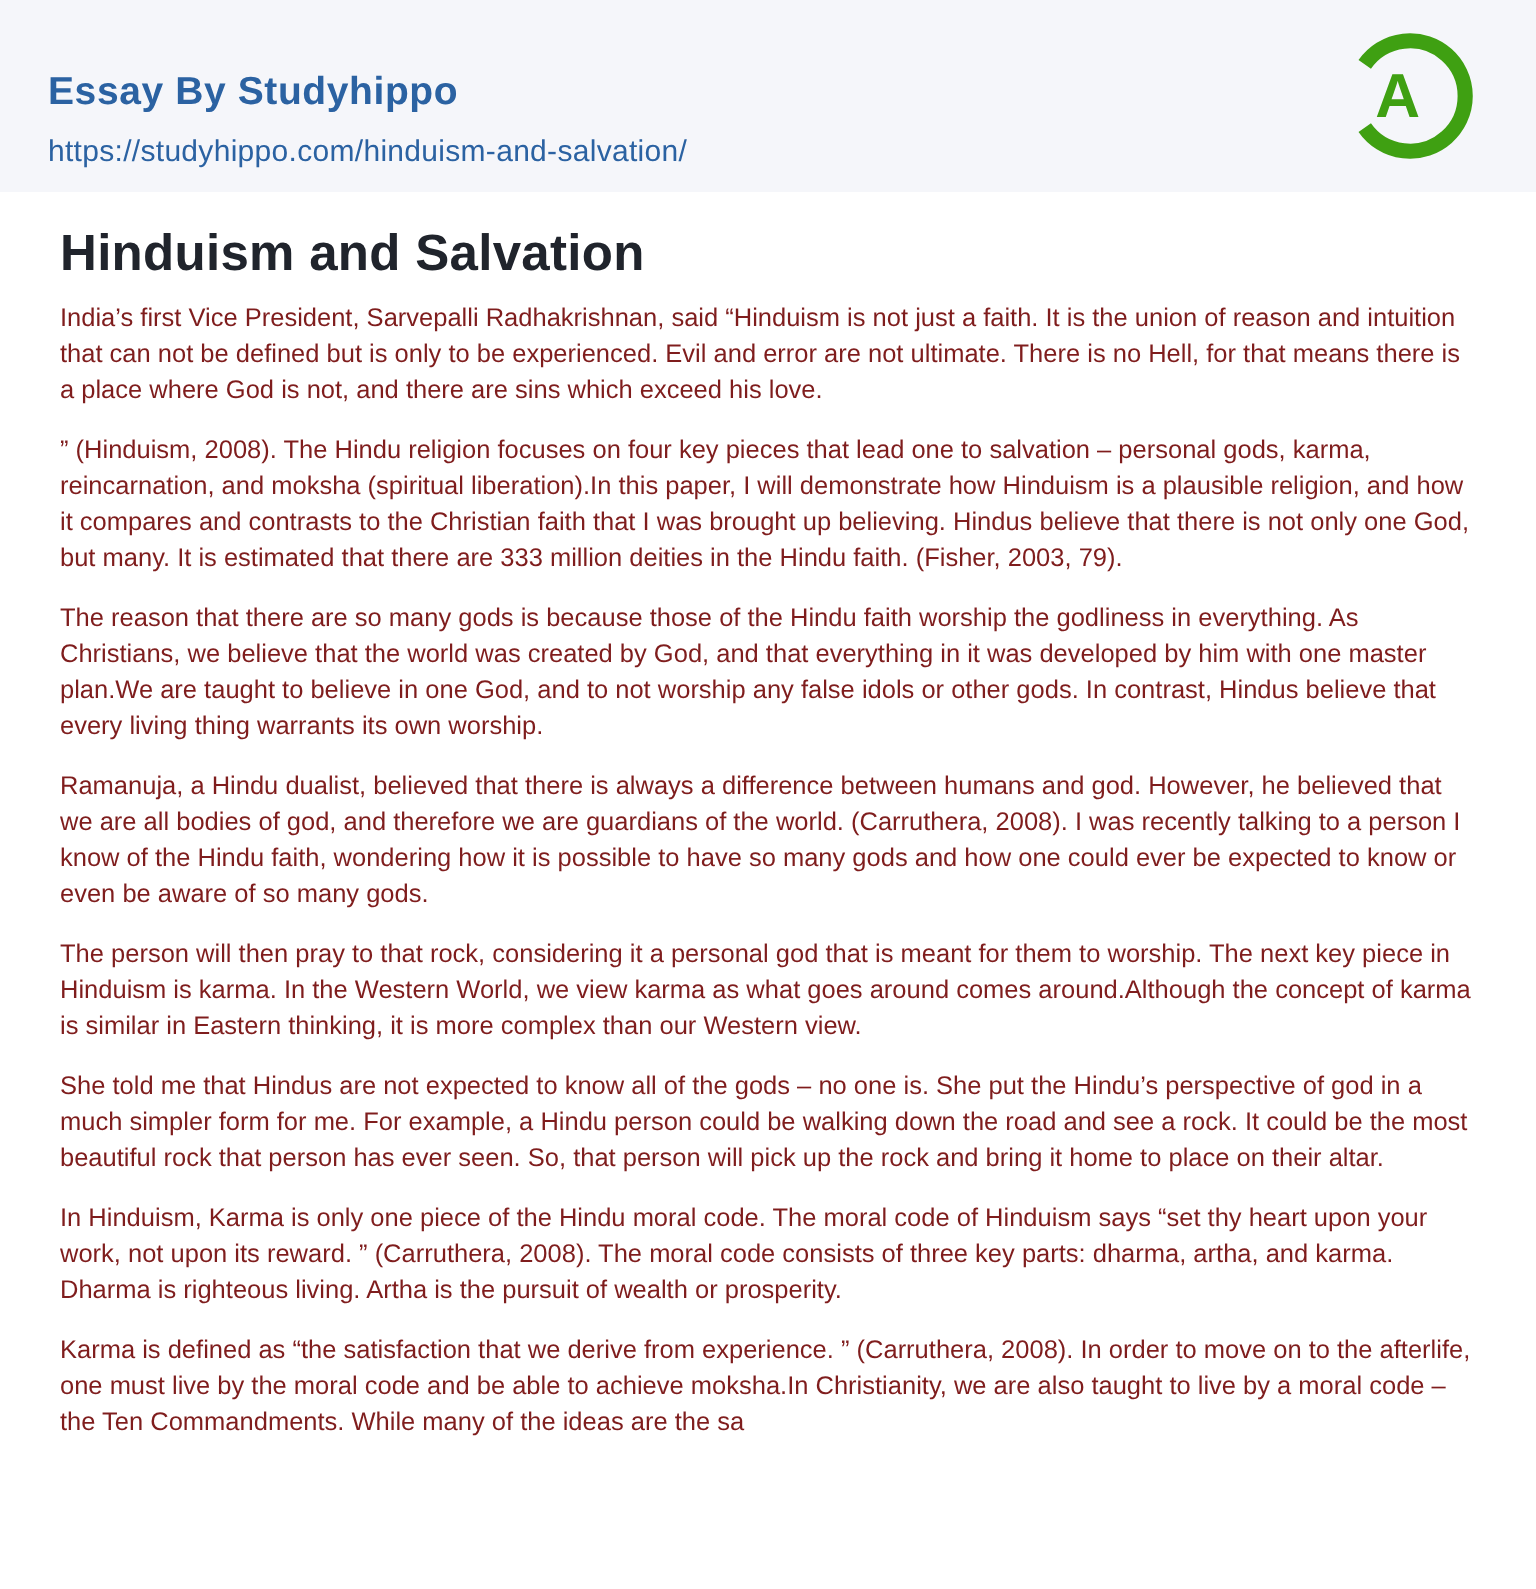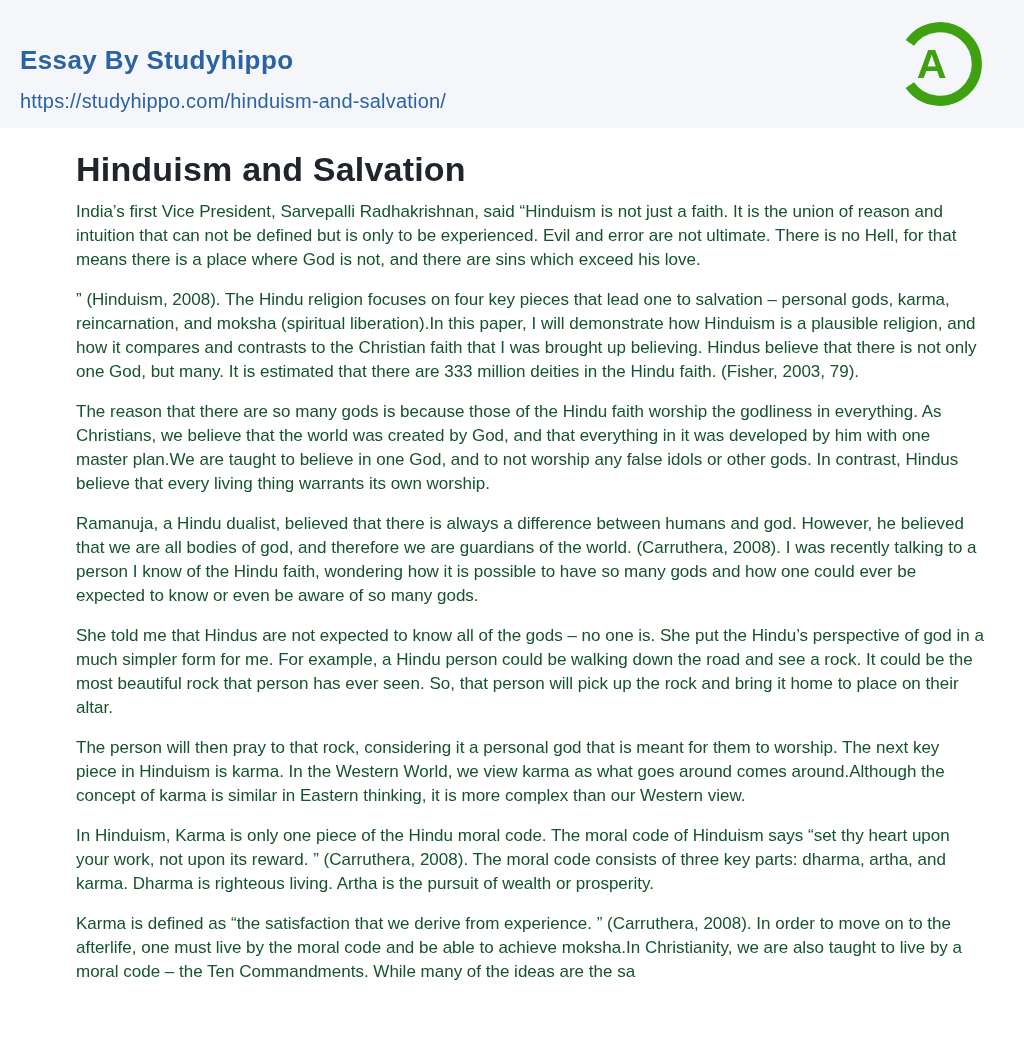--- a/index.html
+++ b/index.html
@@ -7,21 +7,21 @@
   body {
     width:1024px; height:1059px;
     font-family:"Liberation Sans", sans-serif;
     color:#3d434f;
     overflow:hidden;
   }
   .page-header {
     position:relative;
     height:128px;
     background:#f5f6fa;
-    padding:46px 40px 0 20px;
+    padding:46px 40px 0 32px;
   }
   .brand-title {
     color:#2b62a2;
     font-size:26px;
     font-weight:700;
     letter-spacing:0.4px;
     line-height:1.1;
   }
   .brand-url {
     display:inline-block;
@@ -36,34 +36,33 @@
     position:absolute;
     top:18px;
     right:38px;
     width:92px;
     height:92px;
   }
   .logo svg { width:100%; height:100%; display:block; }
   main.essay-page {
     padding:21px 40px 0 40px;
     background:#ffffff;
-    margin-left:36px;
   }
   h1.essay-title {
     font-size:34px;
     font-weight:700;
     color:#20242c;
     letter-spacing:0.2px;
     line-height:1.22;
     margin:0 0 10px 0;
   }
   p.essay-paragraph {
     font-size:17px;
     line-height:24px;
-    color:#14532d;
+    color:#7f1d1d;
     margin:0 0 16px 0;
   }
 </style>
 </head>
 <body>
 
 <header class="page-header">
   <div class="brand-title">Essay By Studyhippo</div>
   <a class="brand-url" href="#">https://studyhippo.com/hinduism-and-salvation/</a>
   <div class="logo">
@@ -73,17 +72,17 @@
     </svg>
   </div>
 </header>
 
 <main class="essay-page">
   <h1 class="essay-title">Hinduism and Salvation</h1>
   <p class="essay-paragraph">India’s first Vice President, Sarvepalli Radhakrishnan, said “Hinduism is not just a faith. It is the union of reason and intuition that can not be defined but is only to be experienced. Evil and error are not ultimate. There is no Hell, for that means there is a place where God is not, and there are sins which exceed his love.</p>
   <p class="essay-paragraph">” (Hinduism, 2008). The Hindu religion focuses on four key pieces that lead one to salvation – personal gods, karma, reincarnation, and moksha (spiritual liberation).In this paper, I will demonstrate how Hinduism is a plausible religion, and how it compares and contrasts to the Christian faith that I was brought up believing. Hindus believe that there is not only one God, but many. It is estimated that there are 333 million deities in the Hindu faith. (Fisher, 2003, 79).</p>
   <p class="essay-paragraph">The reason that there are so many gods is because those of the Hindu faith worship the godliness in everything. As Christians, we believe that the world was created by God, and that everything in it was developed by him with one master plan.We are taught to believe in one God, and to not worship any false idols or other gods. In contrast, Hindus believe that every living thing warrants its own worship.</p>
   <p class="essay-paragraph">Ramanuja, a Hindu dualist, believed that there is always a difference between humans and god. However, he believed that we are all bodies of god, and therefore we are guardians of the world. (Carruthera, 2008). I was recently talking to a person I know of the Hindu faith, wondering how it is possible to have so many gods and how one could ever be expected to know or even be aware of so many gods.</p>
+  <p class="essay-paragraph">The person will then pray to that rock, considering it a personal god that is meant for them to worship. The next key piece in Hinduism is karma. In the Western World, we view karma as what goes around comes around.Although the concept of karma is similar in Eastern thinking, it is more complex than our Western view.</p>
   <p class="essay-paragraph">She told me that Hindus are not expected to know all of the gods – no one is. She put the Hindu’s perspective of god in a much simpler form for me. For example, a Hindu person could be walking down the road and see a rock. It could be the most beautiful rock that person has ever seen. So, that person will pick up the rock and bring it home to place on their altar.</p>
-  <p class="essay-paragraph">The person will then pray to that rock, considering it a personal god that is meant for them to worship. The next key piece in Hinduism is karma. In the Western World, we view karma as what goes around comes around.Although the concept of karma is similar in Eastern thinking, it is more complex than our Western view.</p>
   <p class="essay-paragraph">In Hinduism, Karma is only one piece of the Hindu moral code. The moral code of Hinduism says “set thy heart upon your work, not upon its reward. ” (Carruthera, 2008). The moral code consists of three key parts: dharma, artha, and karma. Dharma is righteous living. Artha is the pursuit of wealth or prosperity.</p>
   <p class="essay-paragraph">Karma is defined as “the satisfaction that we derive from experience. ” (Carruthera, 2008). In order to move on to the afterlife, one must live by the moral code and be able to achieve moksha.In Christianity, we are also taught to live by a moral code – the Ten Commandments. While many of the ideas are the sa</p>
 </main>
 
 </body></html>

